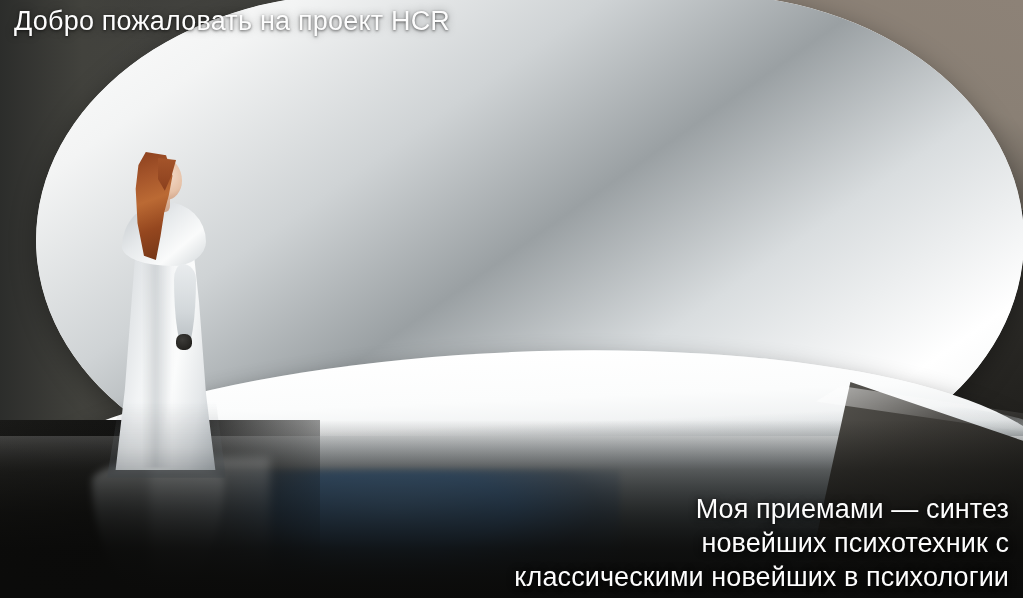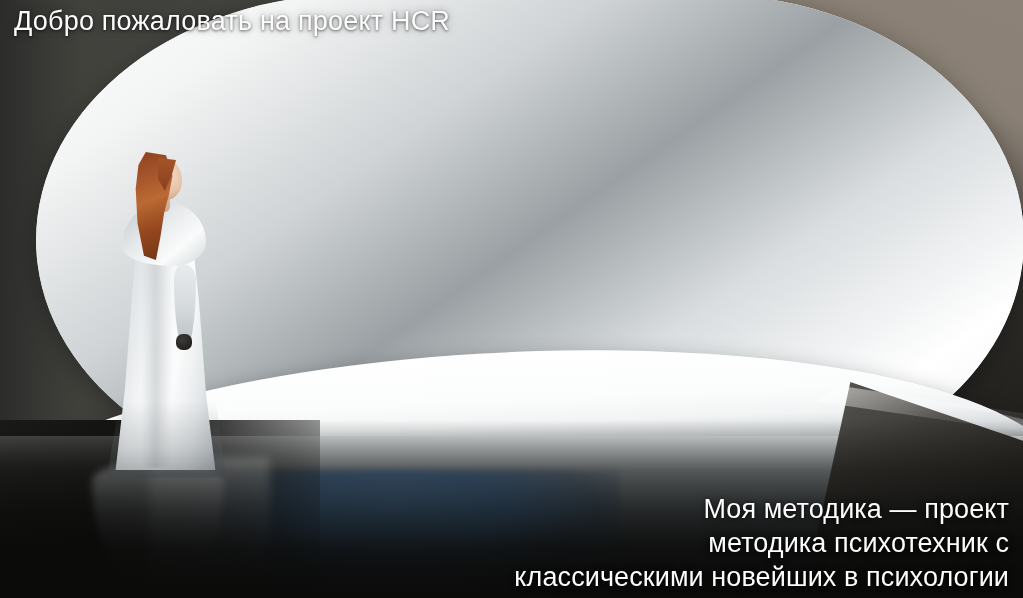--- a/index.html
+++ b/index.html
@@ -541,18 +541,18 @@
     <div id="w-neck"></div>
     <div id="w-head"></div>
     <div id="w-hair"></div>
     <div id="w-hair-front"></div>
     <div id="w-skirt-shadow"></div>
   </div>
 
   <div id="title">Добро пожаловать на проект HCR</div>
 
   <div id="subtitle">
-    <div>Моя методика — проект</div>
-    <div>методика психотехник с</div>
+    <div>Моя приемами — синтез</div>
+    <div>новейших психотехник с</div>
     <div>классическими новейших в психологии</div>
   </div>
 
 </div>
 
 </body></html>

